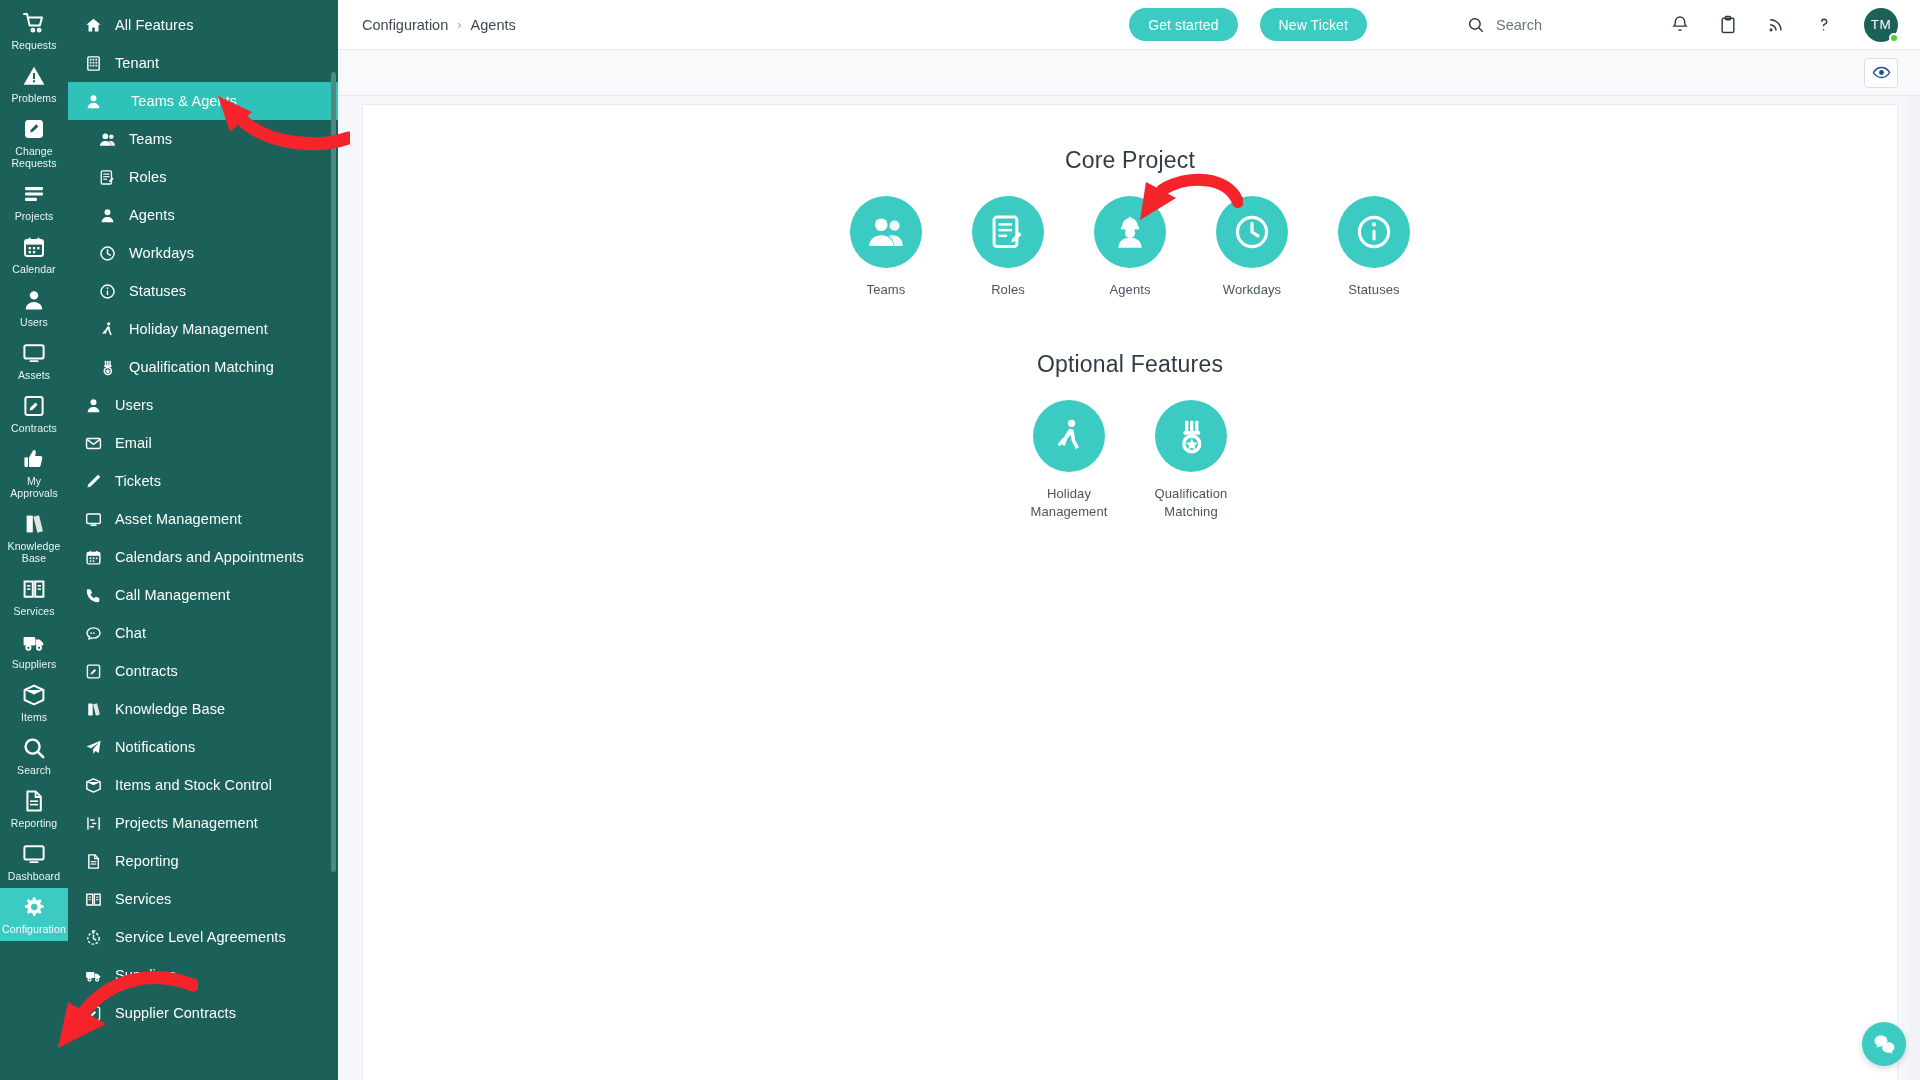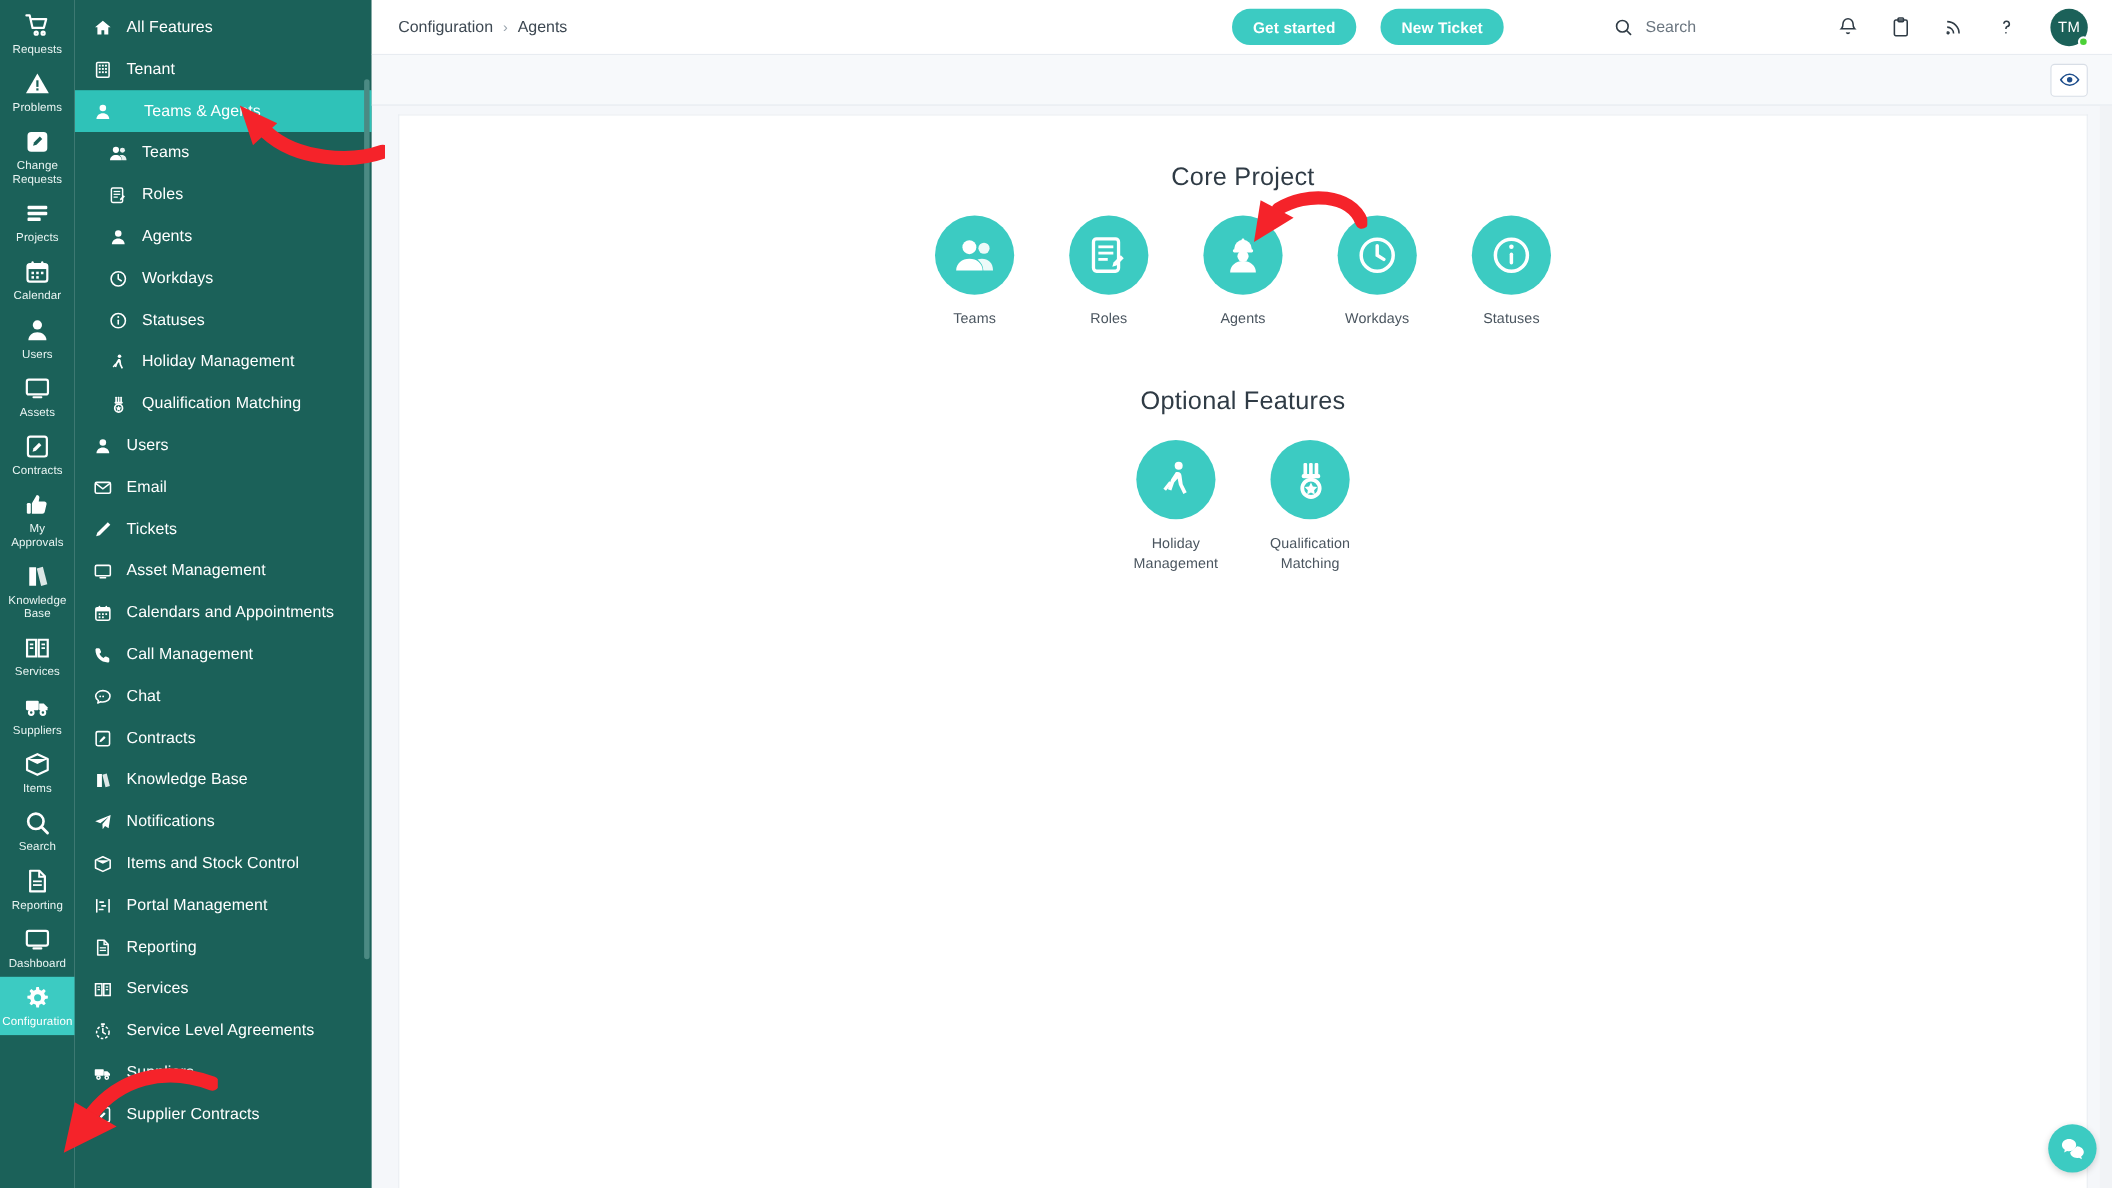--- a/index.html
+++ b/index.html
@@ -67,21 +67,21 @@
     border-bottom: 1px solid #e8ecf1;
   }
   .crumbs { display: flex; align-items: center; font-size: 14.5px; color: #3d4852; }
   .crumb { color: #3d4852; cursor: pointer; }
   .crumb-sep { margin: 0 9px; color: #9aa5ae; font-size: 13px; }
   .crumb-current { color: #3d4852; cursor: pointer; }
   .topbar-spacer { flex: 1 1 auto; }
   .pill {
     background: #3ccbc2; color: #ffffff; border: none; border-radius: 17px;
     height: 33px; padding: 0 19px; font-size: 14px; cursor: pointer;
-    font-family: "Liberation Sans", sans-serif; letter-spacing: .1px; font-weight: bold;
+    font-family: "Liberation Sans", sans-serif; letter-spacing: .1px;
   }
   .pill + .pill { margin-left: 22px; }
   .search-wrap { display: flex; align-items: center; margin-left: 100px; }
   .search-ico svg { width: 18px; height: 18px; stroke: #2f3b45; fill: none; stroke-width: 2; display: block; }
   .search-input {
     border: none; outline: none; background: transparent; margin-left: 11px;
     font-size: 14.5px; color: #3d4852; width: 150px;
     font-family: "Liberation Sans", sans-serif;
   }
   .search-input::placeholder { color: #6b7680; }
@@ -550,21 +550,21 @@
         <div class="nav-item">
           <span class="nav-ico">
             <svg viewBox="0 0 24 24" class="">
               <rect x="3.2" y="3.2" width="2" height="17.6" rx=".8"></rect>
               <rect x="19" y="3.2" width="2" height="17.6" rx=".8"></rect>
               <rect x="7.2" y="6" width="6.4" height="2.2" rx=".9"></rect>
               <rect x="9.8" y="10.8" width="6.4" height="2.2" rx=".9"></rect>
               <rect x="6.6" y="15.6" width="6.4" height="2.2" rx=".9"></rect>
             </svg>
           </span>
-          <span class="nav-label">Portal Management</span>
+          <span class="nav-label">Projects Management</span>
         </div>
         <div class="nav-item">
           <span class="nav-ico">
             <svg viewBox="0 0 24 24" class="">
               <path d="M5.4 2.6h8.4l5 5v13.8H5.4z" fill="none" stroke="#fff" stroke-width="2" stroke-linejoin="round"></path>
               <path d="M13.6 2.8v5.2h5" fill="none" stroke="#fff" stroke-width="1.8"></path>
               <rect x="8" y="11.4" width="8" height="1.6"></rect>
               <rect x="8" y="14.8" width="8" height="1.6"></rect>
             </svg>
           </span>

